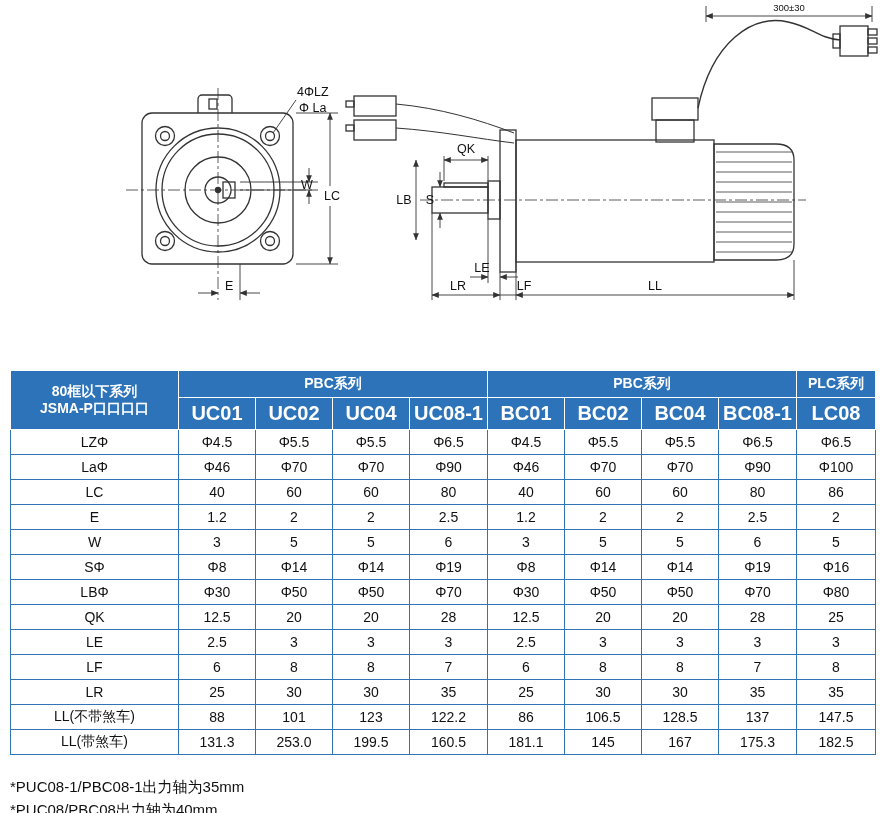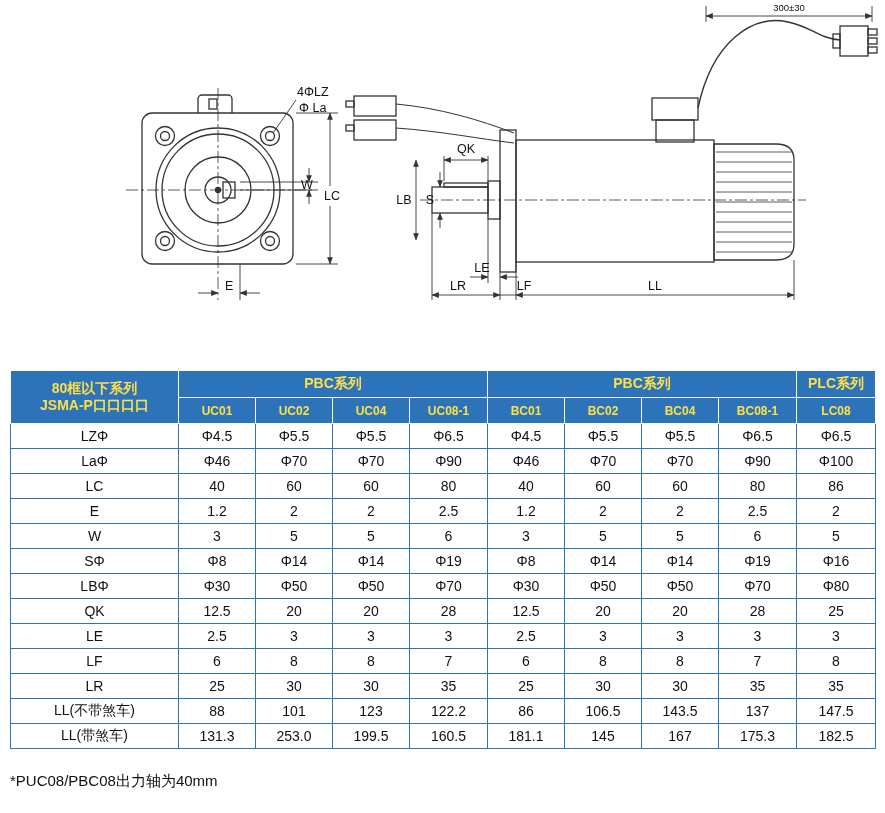--- a/index.html
+++ b/index.html
@@ -3,22 +3,22 @@
 <meta charset="utf-8">
 <style>
   html,body{margin:0;padding:0;background:#fff;}
   body{width:885px;height:813px;font-family:"Liberation Sans","DejaVu Sans",sans-serif;color:#111;}
   .page{position:relative;width:885px;height:813px;background:#fff;overflow:hidden;}
   svg.drawing{display:block;}
   svg text{stroke:none;fill:#111;font-size:12.5px;font-family:"Liberation Sans","DejaVu Sans",sans-serif;}
   svg text.small{font-size:9.5px;}
   table.dim{border-collapse:collapse;table-layout:fixed;width:865px;margin:6px 10px 0 10px;}
   table.dim th,table.dim td{text-align:center;vertical-align:middle;overflow:hidden;white-space:nowrap;}
-  table.dim thead th{background:#2d73b9;color:#fde047;border:1px solid #ffffff;font-size:14px;font-weight:bold;padding:4px 2px;height:17px;}
-  table.dim thead tr.models th{font-size:12px;}
+  table.dim thead th{background:#2d73b9;color:#ffffff;border:1px solid #ffffff;font-size:14px;font-weight:bold;padding:4px 2px;height:17px;}
+  table.dim thead tr.models th{font-size:20px;}
   table.dim tbody th,table.dim tbody td{background:#fff;border:1px solid #2e74b6;font-size:14px;font-weight:normal;padding:2px;height:20px;color:#111;}
   table.dim tbody th{font-weight:normal;}
   .series-cell div{line-height:1.25;}
   .footnotes{margin:20px 0 0 10px;font-size:15px;line-height:1.55;color:#111;}
 </style>
 </head>
 <body>
 
 <div class="page">
 
@@ -338,36 +338,37 @@
           <td>35</td>
         </tr>
         <tr>
           <th>LL(不带煞车)</th>
           <td>88</td>
           <td>101</td>
           <td>123</td>
           <td>122.2</td>
           <td>86</td>
           <td>106.5</td>
-          <td>143.5</td>
+          <td>128.5</td>
           <td>137</td>
           <td>147.5</td>
         </tr>
         <tr>
           <th>LL(带煞车)</th>
           <td>131.3</td>
           <td>253.0</td>
           <td>199.5</td>
           <td>160.5</td>
           <td>181.1</td>
           <td>145</td>
           <td>167</td>
           <td>175.3</td>
           <td>182.5</td>
         </tr>
       </tbody>
   </table>
 
   <div class="footnotes">
+    <div>*PUC08-1/PBC08-1出力轴为35mm</div>
     <div>*PUC08/PBC08出力轴为40mm</div>
   </div>
 
 </div>
 
 </body></html>

